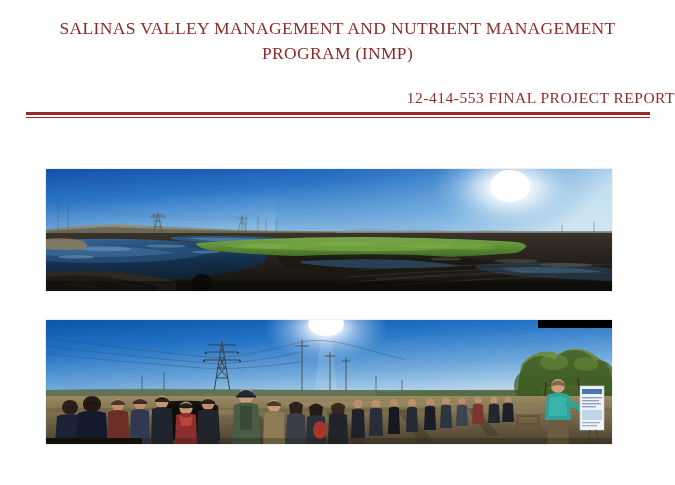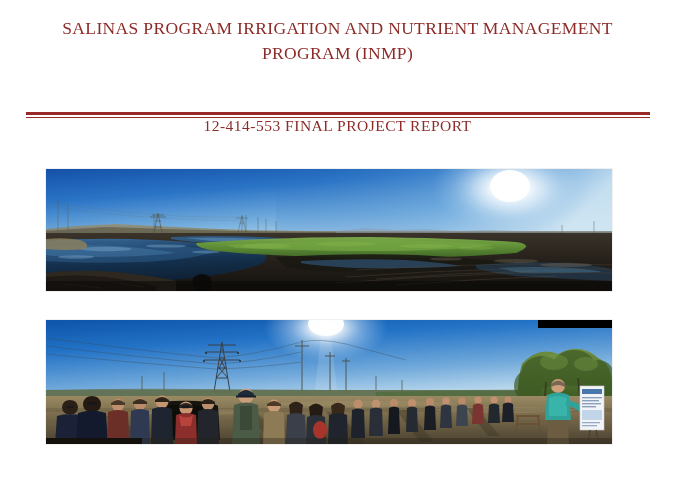--- a/index.html
+++ b/index.html
@@ -34,28 +34,27 @@
     font-weight: 400;
     margin: 0 auto;
     width: 600px;
     white-space: pre-line;
   }
   .doc-subtitle {
     position: absolute;
     left: 0;
     top: 88px;
     width: 675px;
-    text-align: center;
+    text-align: right;
     color: #8c2b28;
     font-family: "Liberation Serif", "DejaVu Serif", serif;
     font-size: 15.5px;
     line-height: 20px;
     letter-spacing: 0.5px;
     font-weight: 400;
-    margin-top: 28px;
   }
 
   
   .rule-wrap {
     position: absolute;
     left: 26px;
     top: 112px;
     width: 624px;
     height: 7px;
   }
@@ -105,21 +104,21 @@
     left: 0; top: 0;
     width: 100%;
     height: 100%;
     display: block;
   }
 </style>
 </head>
 <body>
 
 <div class="title-block">
-  <div class="doc-title">SALINAS PROGRAM IRRIGATION AND NUTRIENT MANAGEMENT
+  <div class="doc-title">SALINAS VALLEY MANAGEMENT AND NUTRIENT MANAGEMENT
 PROGRAM (INMP)</div>
 </div>
 
 <div class="doc-subtitle">12-414-553 FINAL PROJECT REPORT</div>
 
 <div class="rule-wrap">
   <div class="rule-thick"></div>
   <div class="rule-gap"></div>
   <div class="rule-thin"></div>
 </div>

